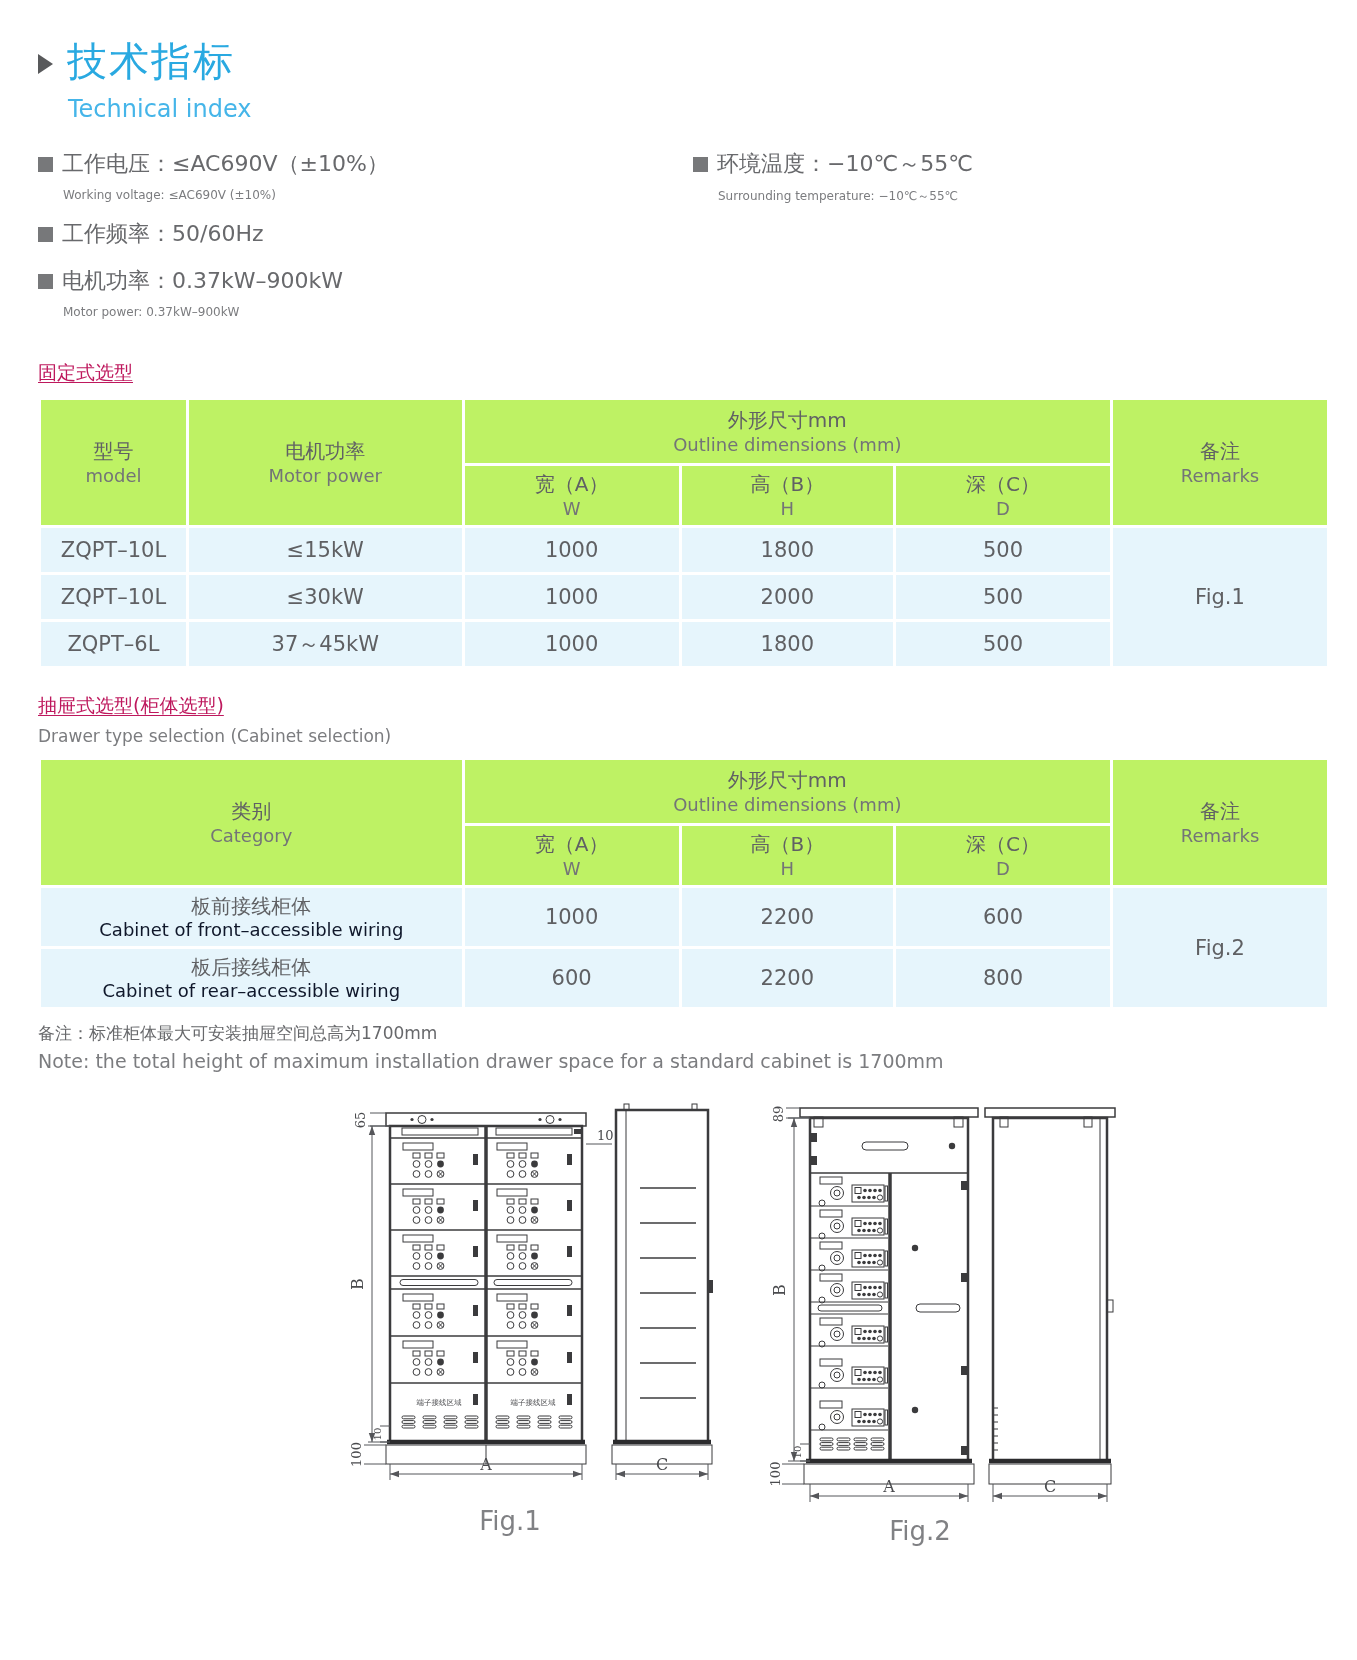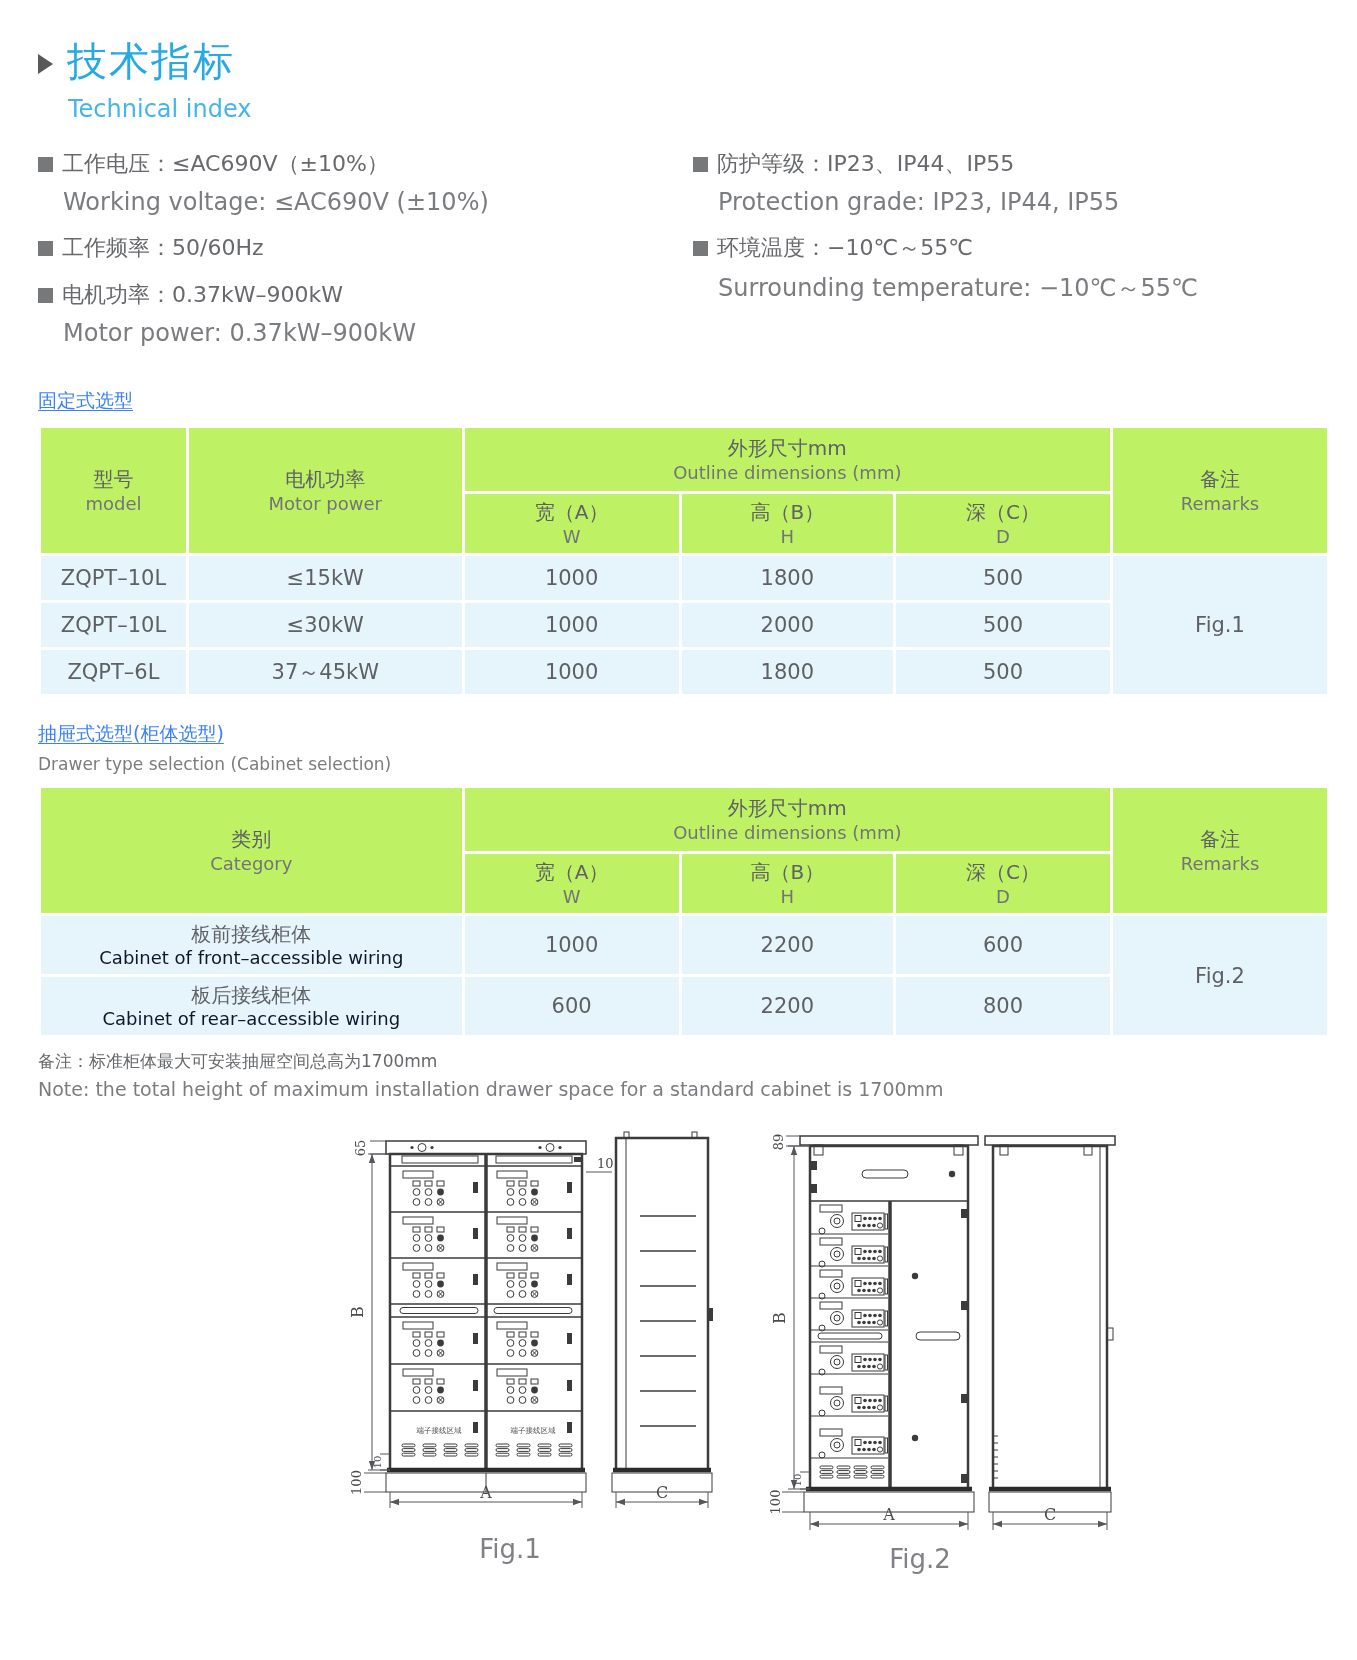--- a/index.html
+++ b/index.html
@@ -14,26 +14,26 @@
   .title-zh { font-size:40px; font-weight:500; color:#29A9E1; letter-spacing:2px; }
   .title-en { font-size:24px; color:#45B5E9; margin:6px 0 0 30px; }
 
   
   .specs { display:flex; margin-top:26px;gap:13px; }
   .spec-col-left { flex:0 0 642px; }
   .spec-col-right { flex:1; }
   .spec-item { margin-bottom:17px; }
   .spec-zh { display:flex; align-items:center; font-size:22px; color:#68696C; }
   .bullet { flex:0 0 15px; width:15px; height:15px; background:#77787A; margin-right:9px; }
-  .spec-en { font-size:24px; color:#7B7C7F; margin:9px 0 0 25px; }
+  .spec-en { font-size:12px; color:#7B7C7F; margin:9px 0 0 25px; }
   .spec-item.wide { margin-top:22px; }
 
   
   .sec { margin-top:24px; }
-  .sec-zh { font-size:19px; color:#3b82f6; text-decoration:underline; text-underline-offset:3px; }
+  .sec-zh { font-size:19px; color:#be185d; text-decoration:underline; text-underline-offset:3px; }
   .sec-en { font-size:17px; color:#7B7C7F; margin-top:7px; }
 
   
   table.tbl { border-collapse:collapse; table-layout:fixed; width:100%; margin-top:11px; }
   .tbl th, .tbl td { border:3px solid #fff; text-align:center; vertical-align:middle; padding:2px; }
   .tbl th { background:#bef264; font-weight:normal; }
   .tbl td { background:#E6F5FC; }
   .hzh { font-size:20px; color:#606164; line-height:1.4; }
   .hen { font-size:18px; color:#737477; line-height:1.25; }
   .cval { font-size:21px; color:#5F6063; }
@@ -92,27 +92,20 @@
         </div>
         <div class="spec-item">
           <div class="spec-zh">
               <span class="bullet"></span>
               <span>电机功率：0.37kW–900kW</span>
             </div>
           <div class="spec-en">Motor power: 0.37kW–900kW</div>
         </div>
       </div>
       <div class="spec-col-right">
-        <div class="spec-item">
-          <div class="spec-zh">
-              <span class="bullet"></span>
-              <span>防护等级：IP23、IP44、IP55</span>
-            </div>
-          <div class="spec-en">Protection grade: IP23, IP44, IP55</div>
-        </div>
         <div class="spec-item">
           <div class="spec-zh">
               <span class="bullet"></span>
               <span>环境温度：−10℃～55℃</span>
             </div>
           <div class="spec-en">Surrounding temperature: −10℃～55℃</div>
         </div>
       </div>
     </div>
 

